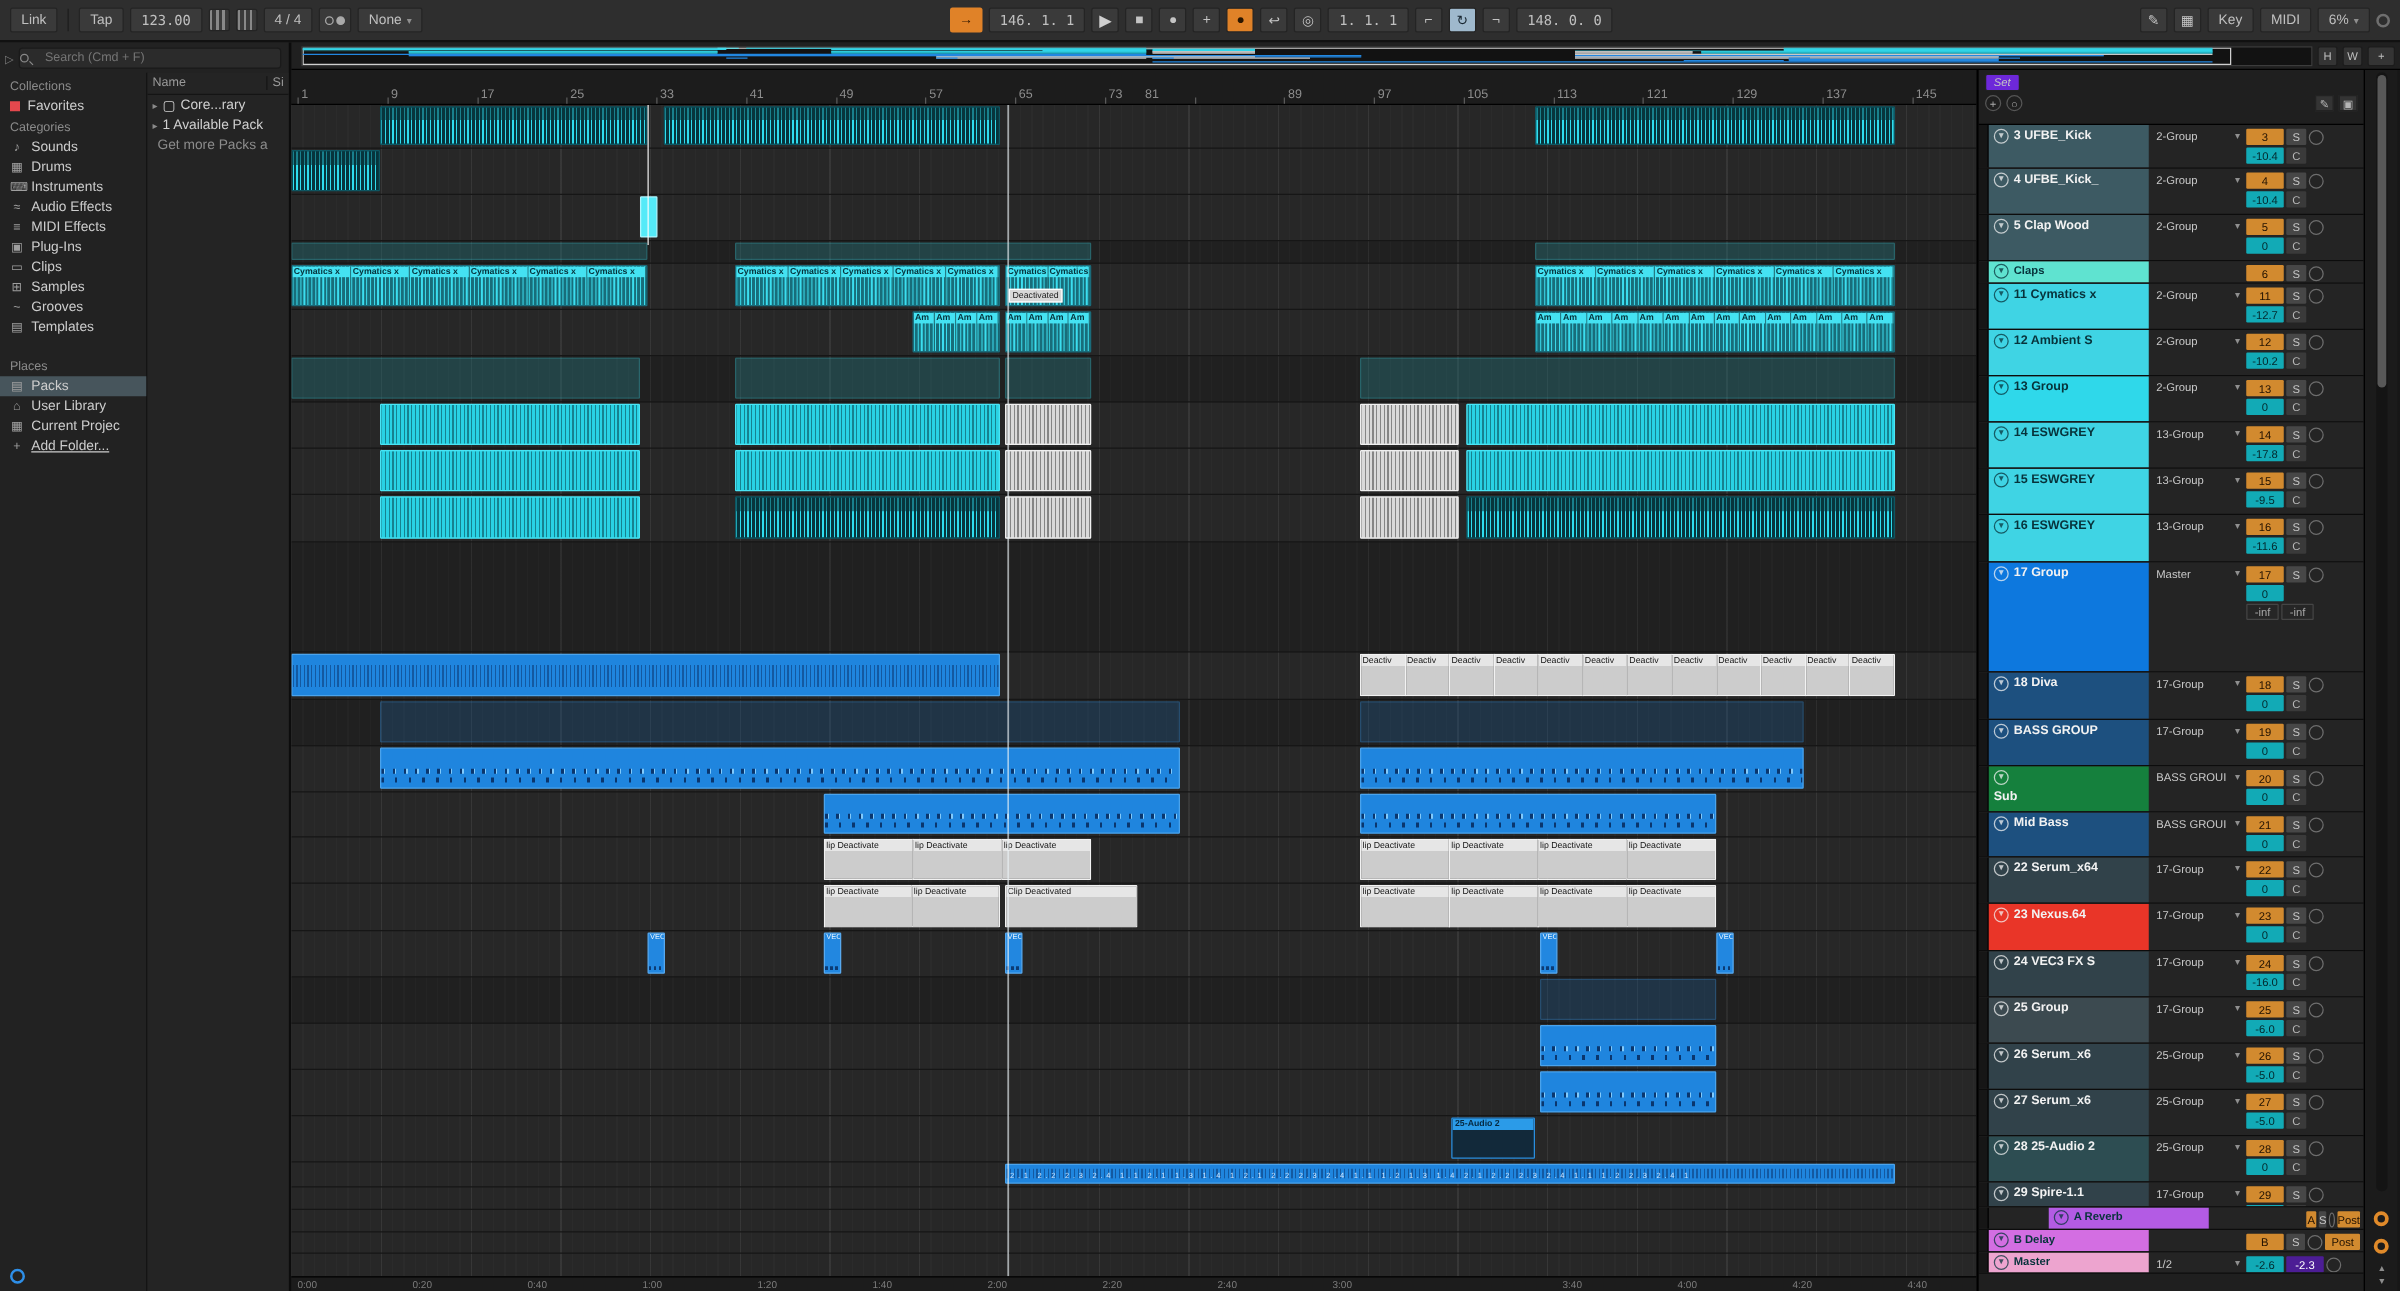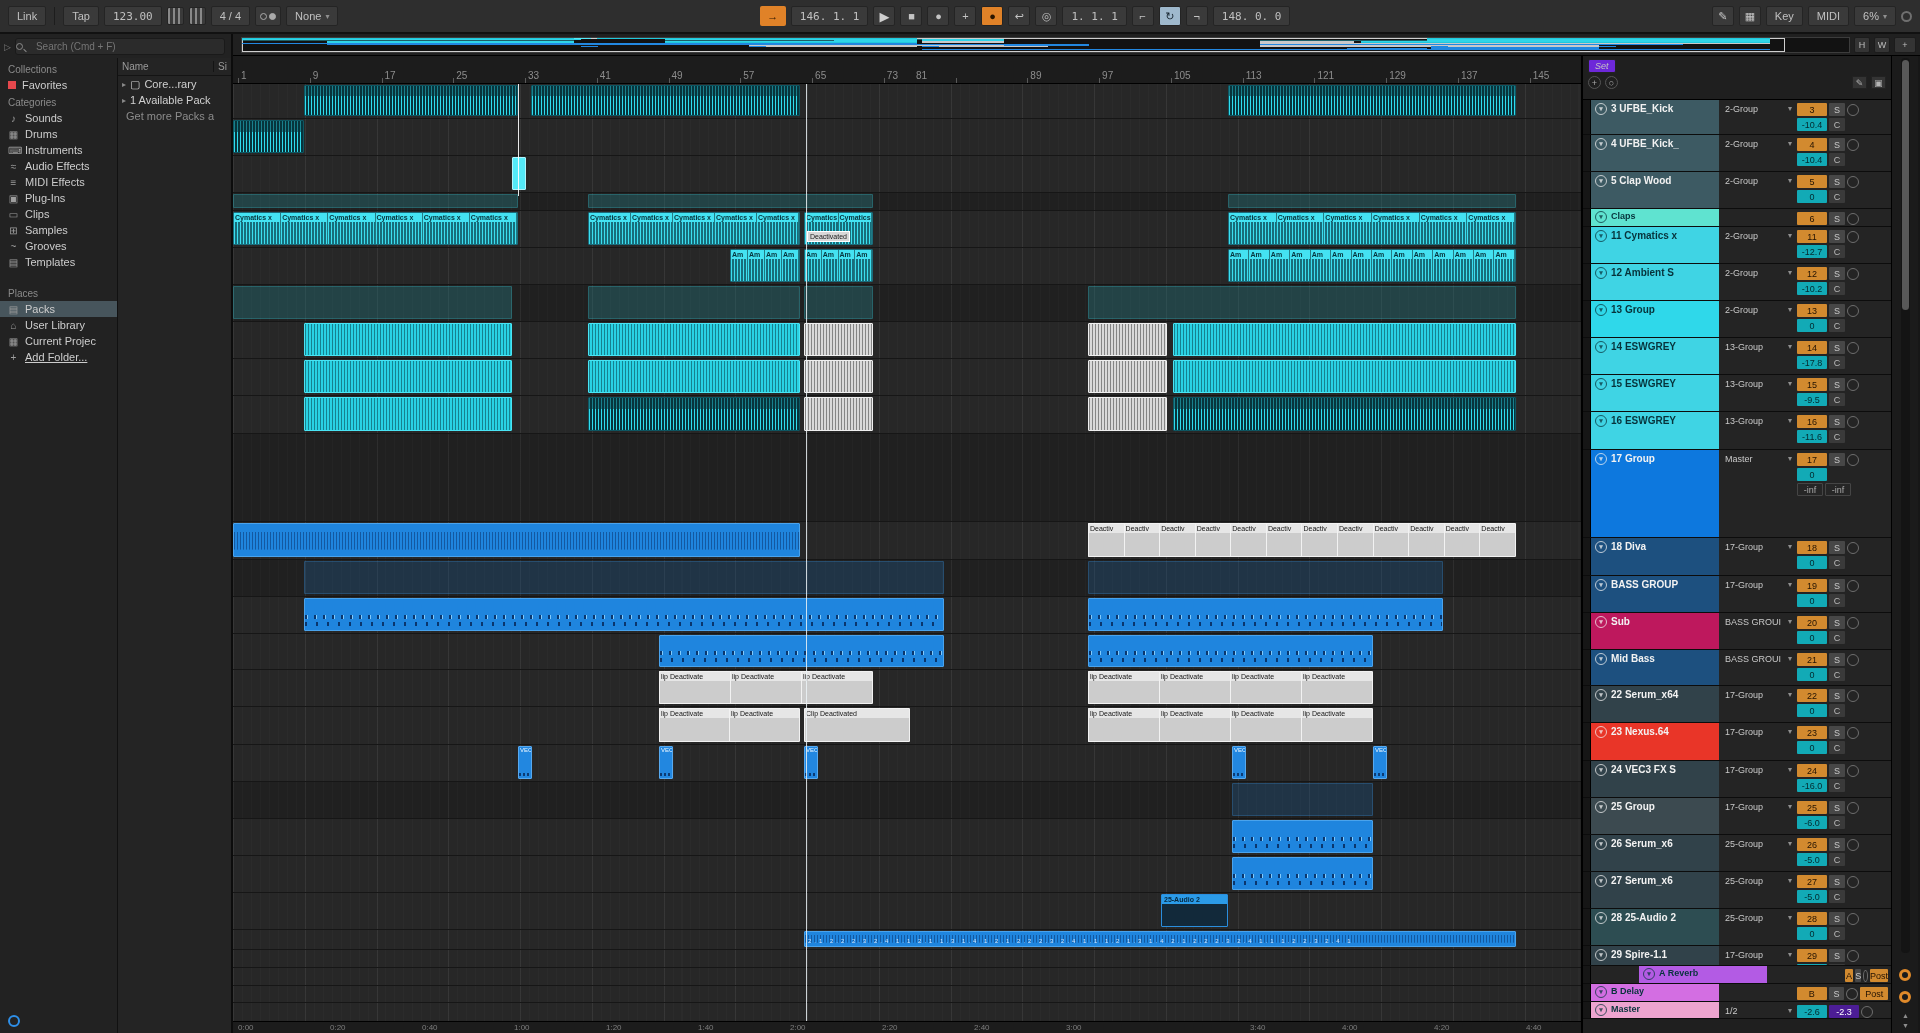--- a/index.html
+++ b/index.html
@@ -972,21 +972,21 @@
                   <span class="circ2"></span>
                 </div>
                 <div class="crw">
                   <span class="bdg vol">0</span>
                   <span class="bdg pan">C</span>
                 </div>
               </div>
             </div>
             <div class="trow" style="height: 37px;">
               <span class="meterstrip"></span>
-              <div class="tname" style="background: #be185d; color: rgb(242, 242, 242);">
+              <div class="tname" style="background: #15803d; color: rgb(242, 242, 242); flex-direction: column;">
                 <span class="fold">▾</span>
                 <span class="lbl">Sub</span>
               </div>
               <div class="trt">
                 <span>BASS GROUI</span>
                 <span class="arr">▾</span>
               </div>
               <div class="tct">
                 <div class="crw">
                   <span class="bdg num">20</span>

